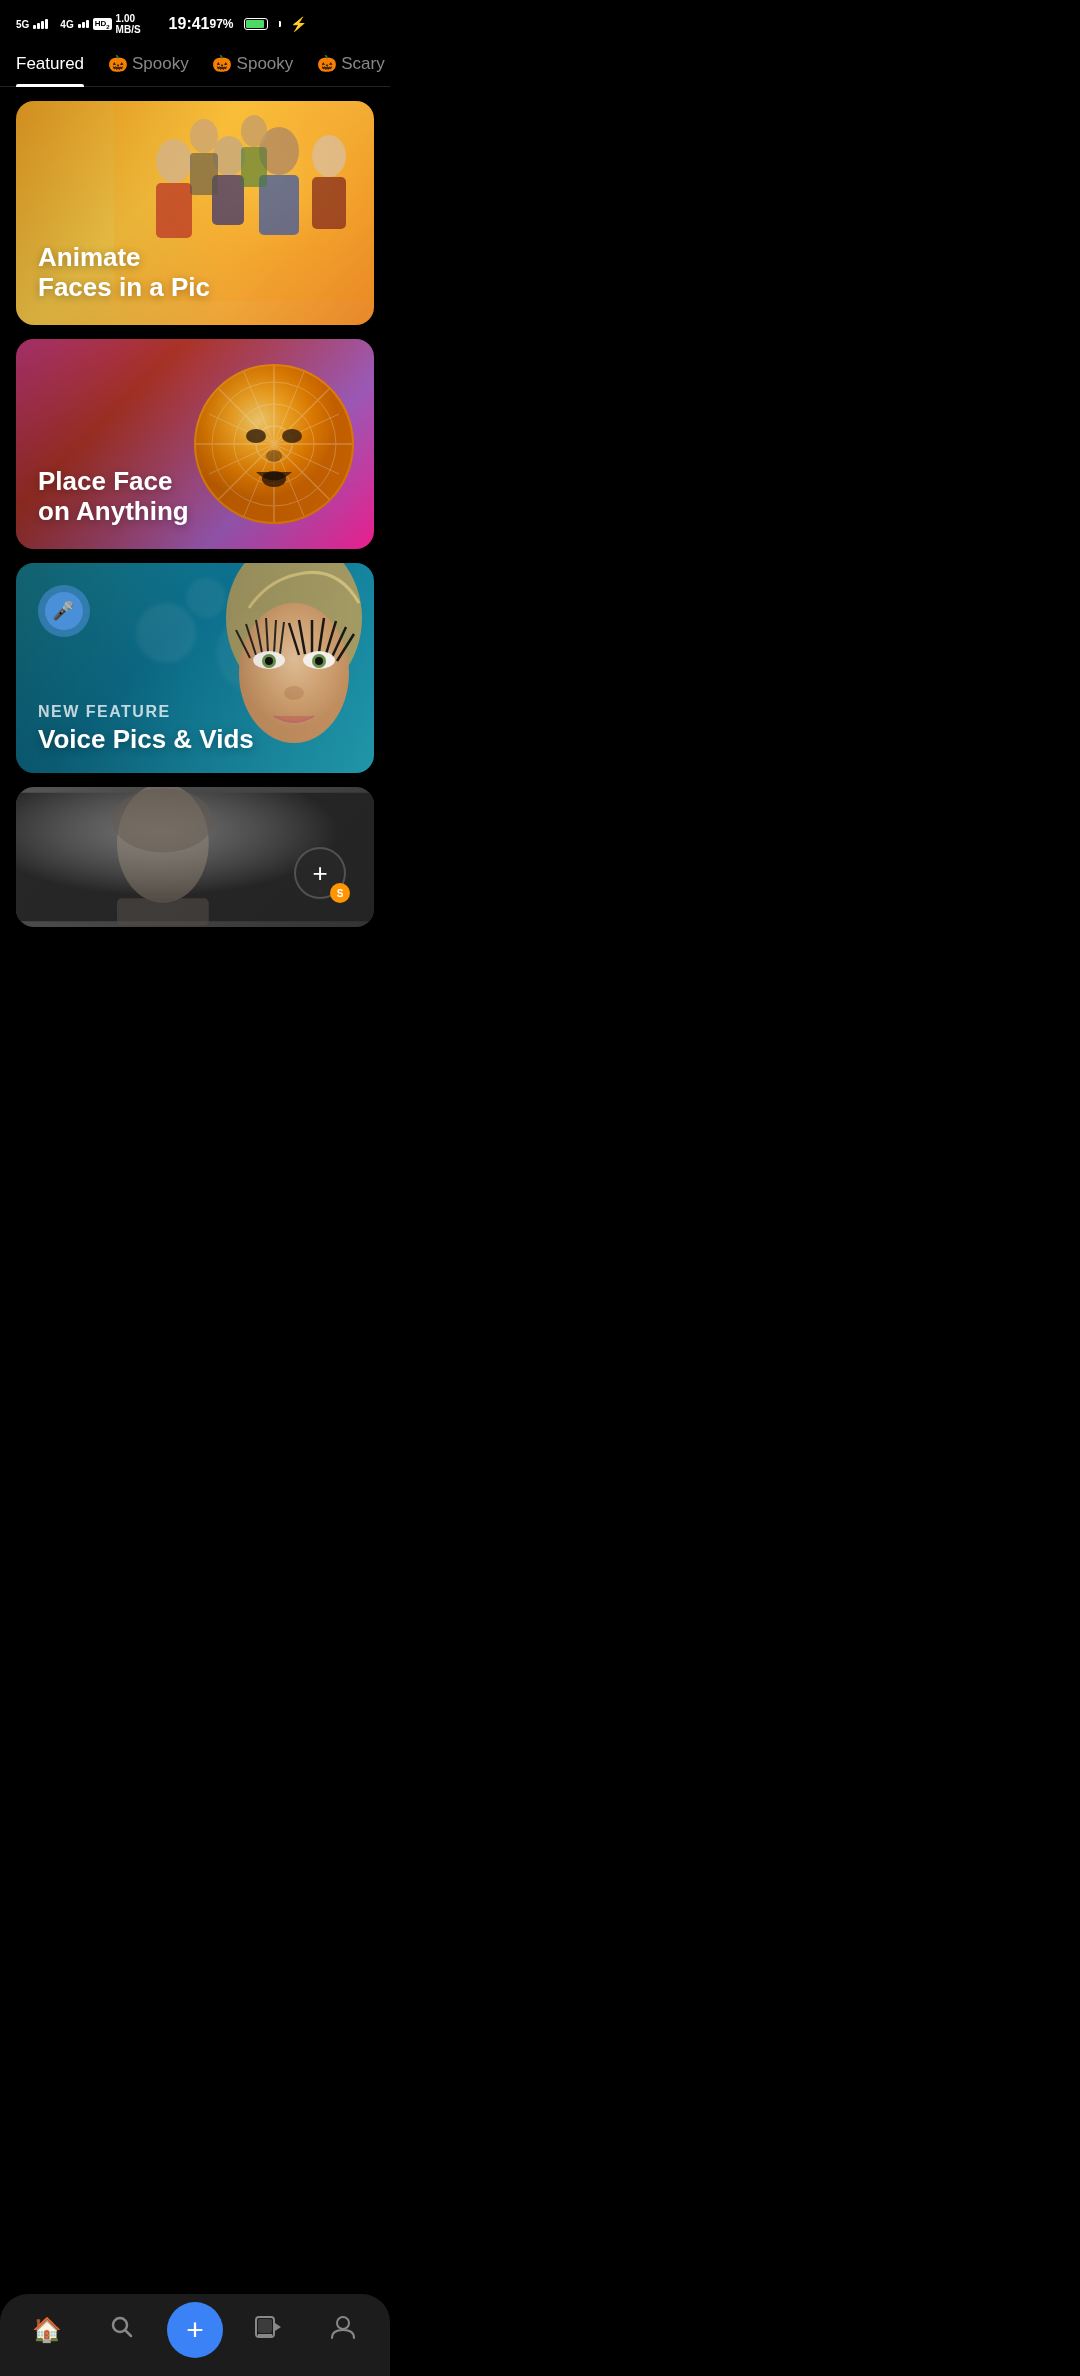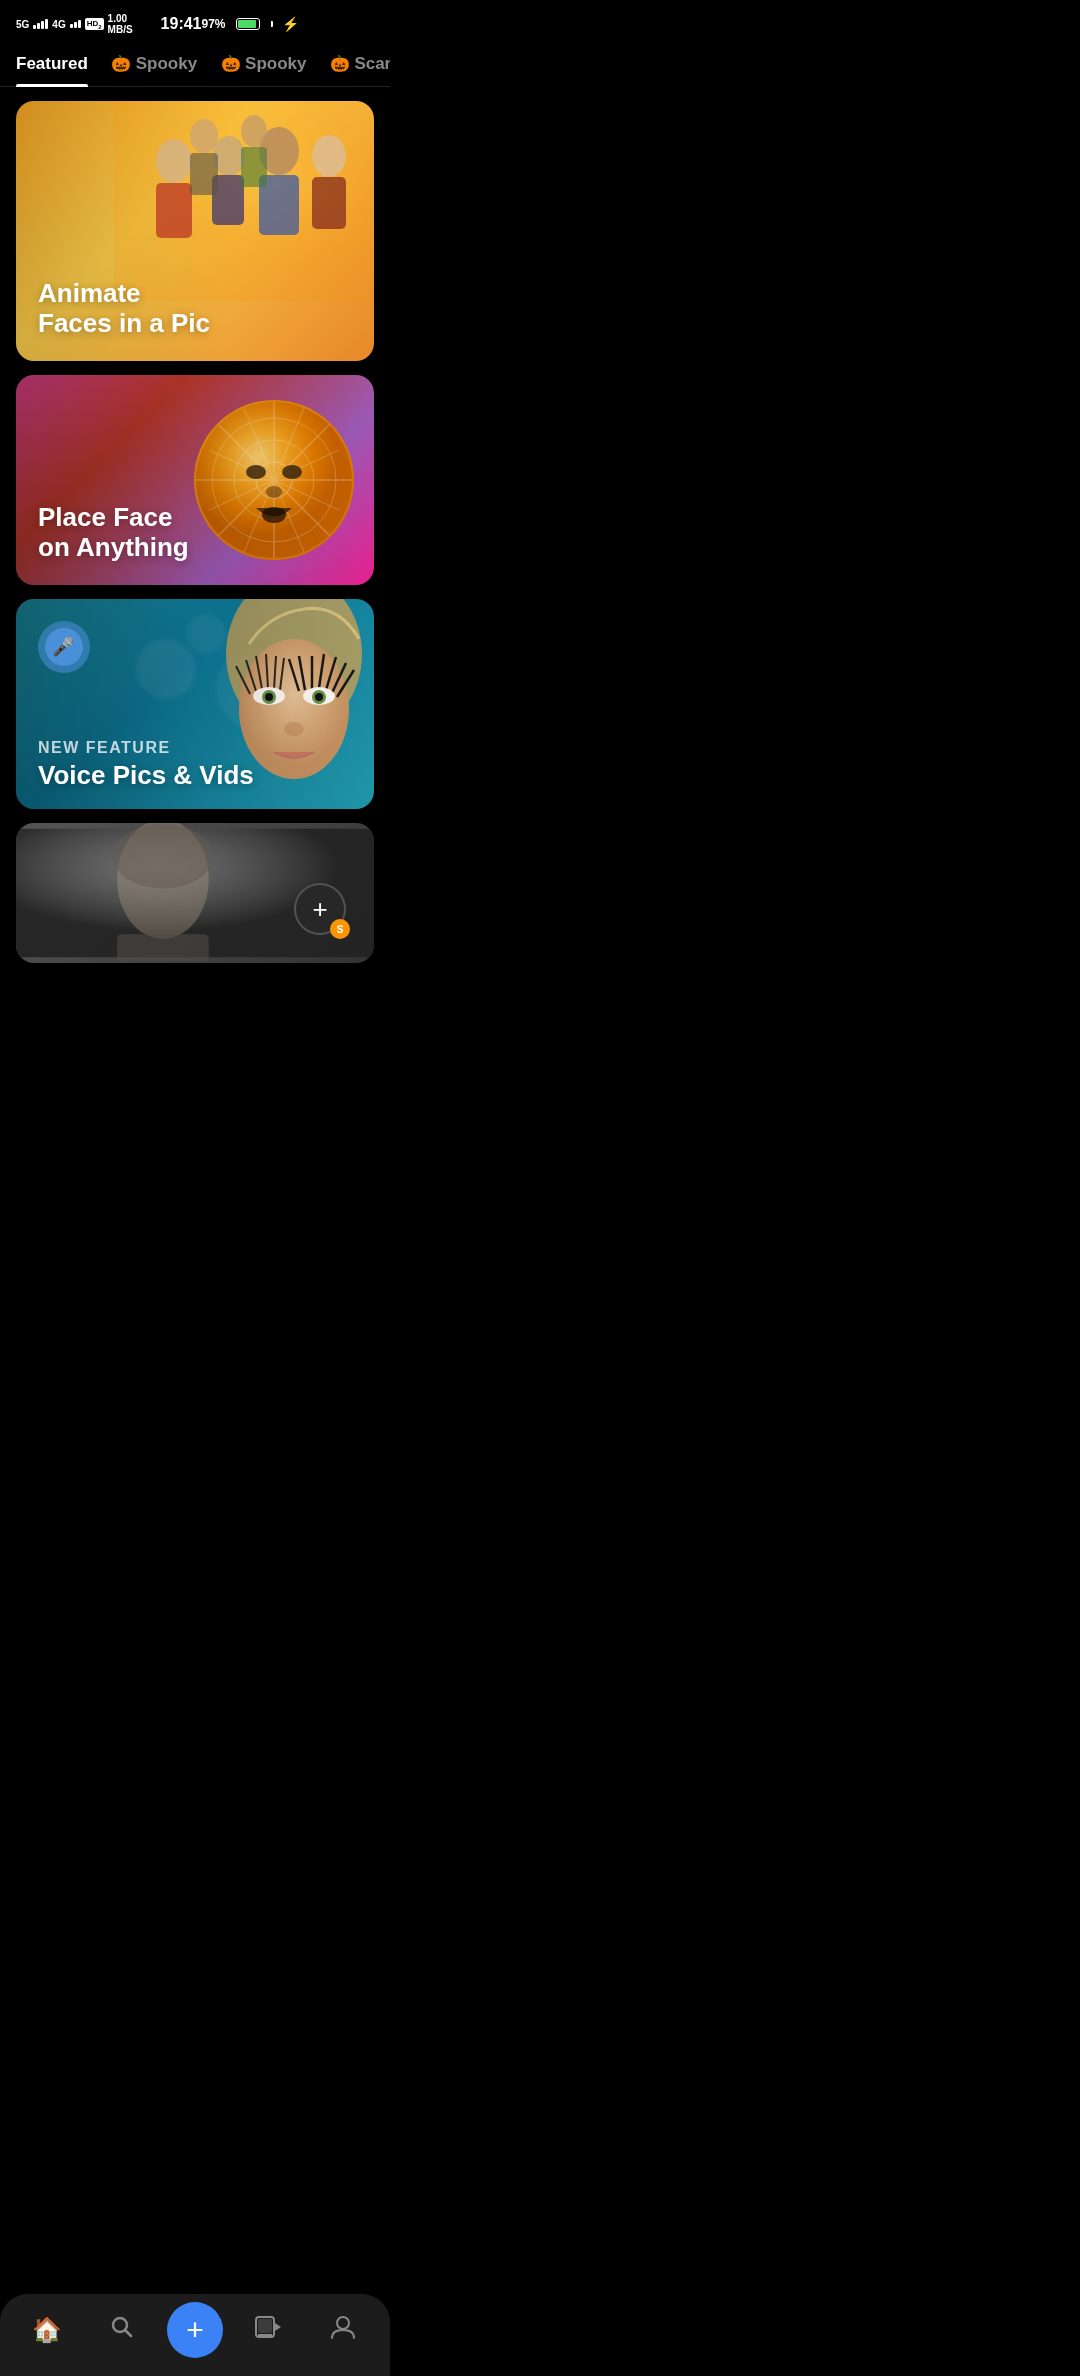--- a/index.html
+++ b/index.html
@@ -103,21 +103,21 @@
       align-items: center;
       padding: 0 16px;
       gap: 24px;
       border-bottom: 1px solid #222;
       margin-bottom: 0;
     }
 
     .tab-item {
       padding: 10px 0 12px;
       font-size: 17px;
-      font-weight: 700;
+      font-weight: 400;
       color: #888;
       position: relative;
       cursor: pointer;
       white-space: nowrap;
     }
 
     .tab-item.active {
       color: #fff;
     }
 
@@ -148,21 +148,21 @@
     
     .feature-card {
       border-radius: 18px;
       overflow: hidden;
       position: relative;
       cursor: pointer;
     }
 
     
     .card-animate {
-      height: 260px;
+      height: 224px;
       background: linear-gradient(135deg, #f5a623 0%, #f7c948 40%, #e8872a 100%);
       position: relative;
     }
 
     .card-animate-overlay {
       position: absolute;
       inset: 0;
       background: linear-gradient(to right, rgba(0,0,0,0.15) 0%, transparent 60%);
     }
 
@@ -395,21 +395,21 @@
 
 <div class="status-bar">
   <div class="status-left">
     <span style="font-size:10px;font-weight:700;">5G</span>
     <div class="signal-bars">
       <span style="height:4px;"></span>
       <span style="height:6px;"></span>
       <span style="height:8px;"></span>
       <span style="height:10px;"></span>
     </div>
-    <span style="font-size:10px;font-weight:700;margin-left:0;">4G</span>
+    <span style="font-size:10px;font-weight:700;margin-left:8px;">4G</span>
     <div class="signal-bars">
       <span style="height:4px;"></span>
       <span style="height:6px;"></span>
       <span style="height:8px;"></span>
     </div>
     <span class="hd-badge">HD<sub style="font-size:6px;">2</sub></span>
     <span style="font-size:10px;line-height:1.1;">1.00<br>MB/S</span>
   </div>
   <div class="status-center">19:41</div>
   <div class="status-right">

